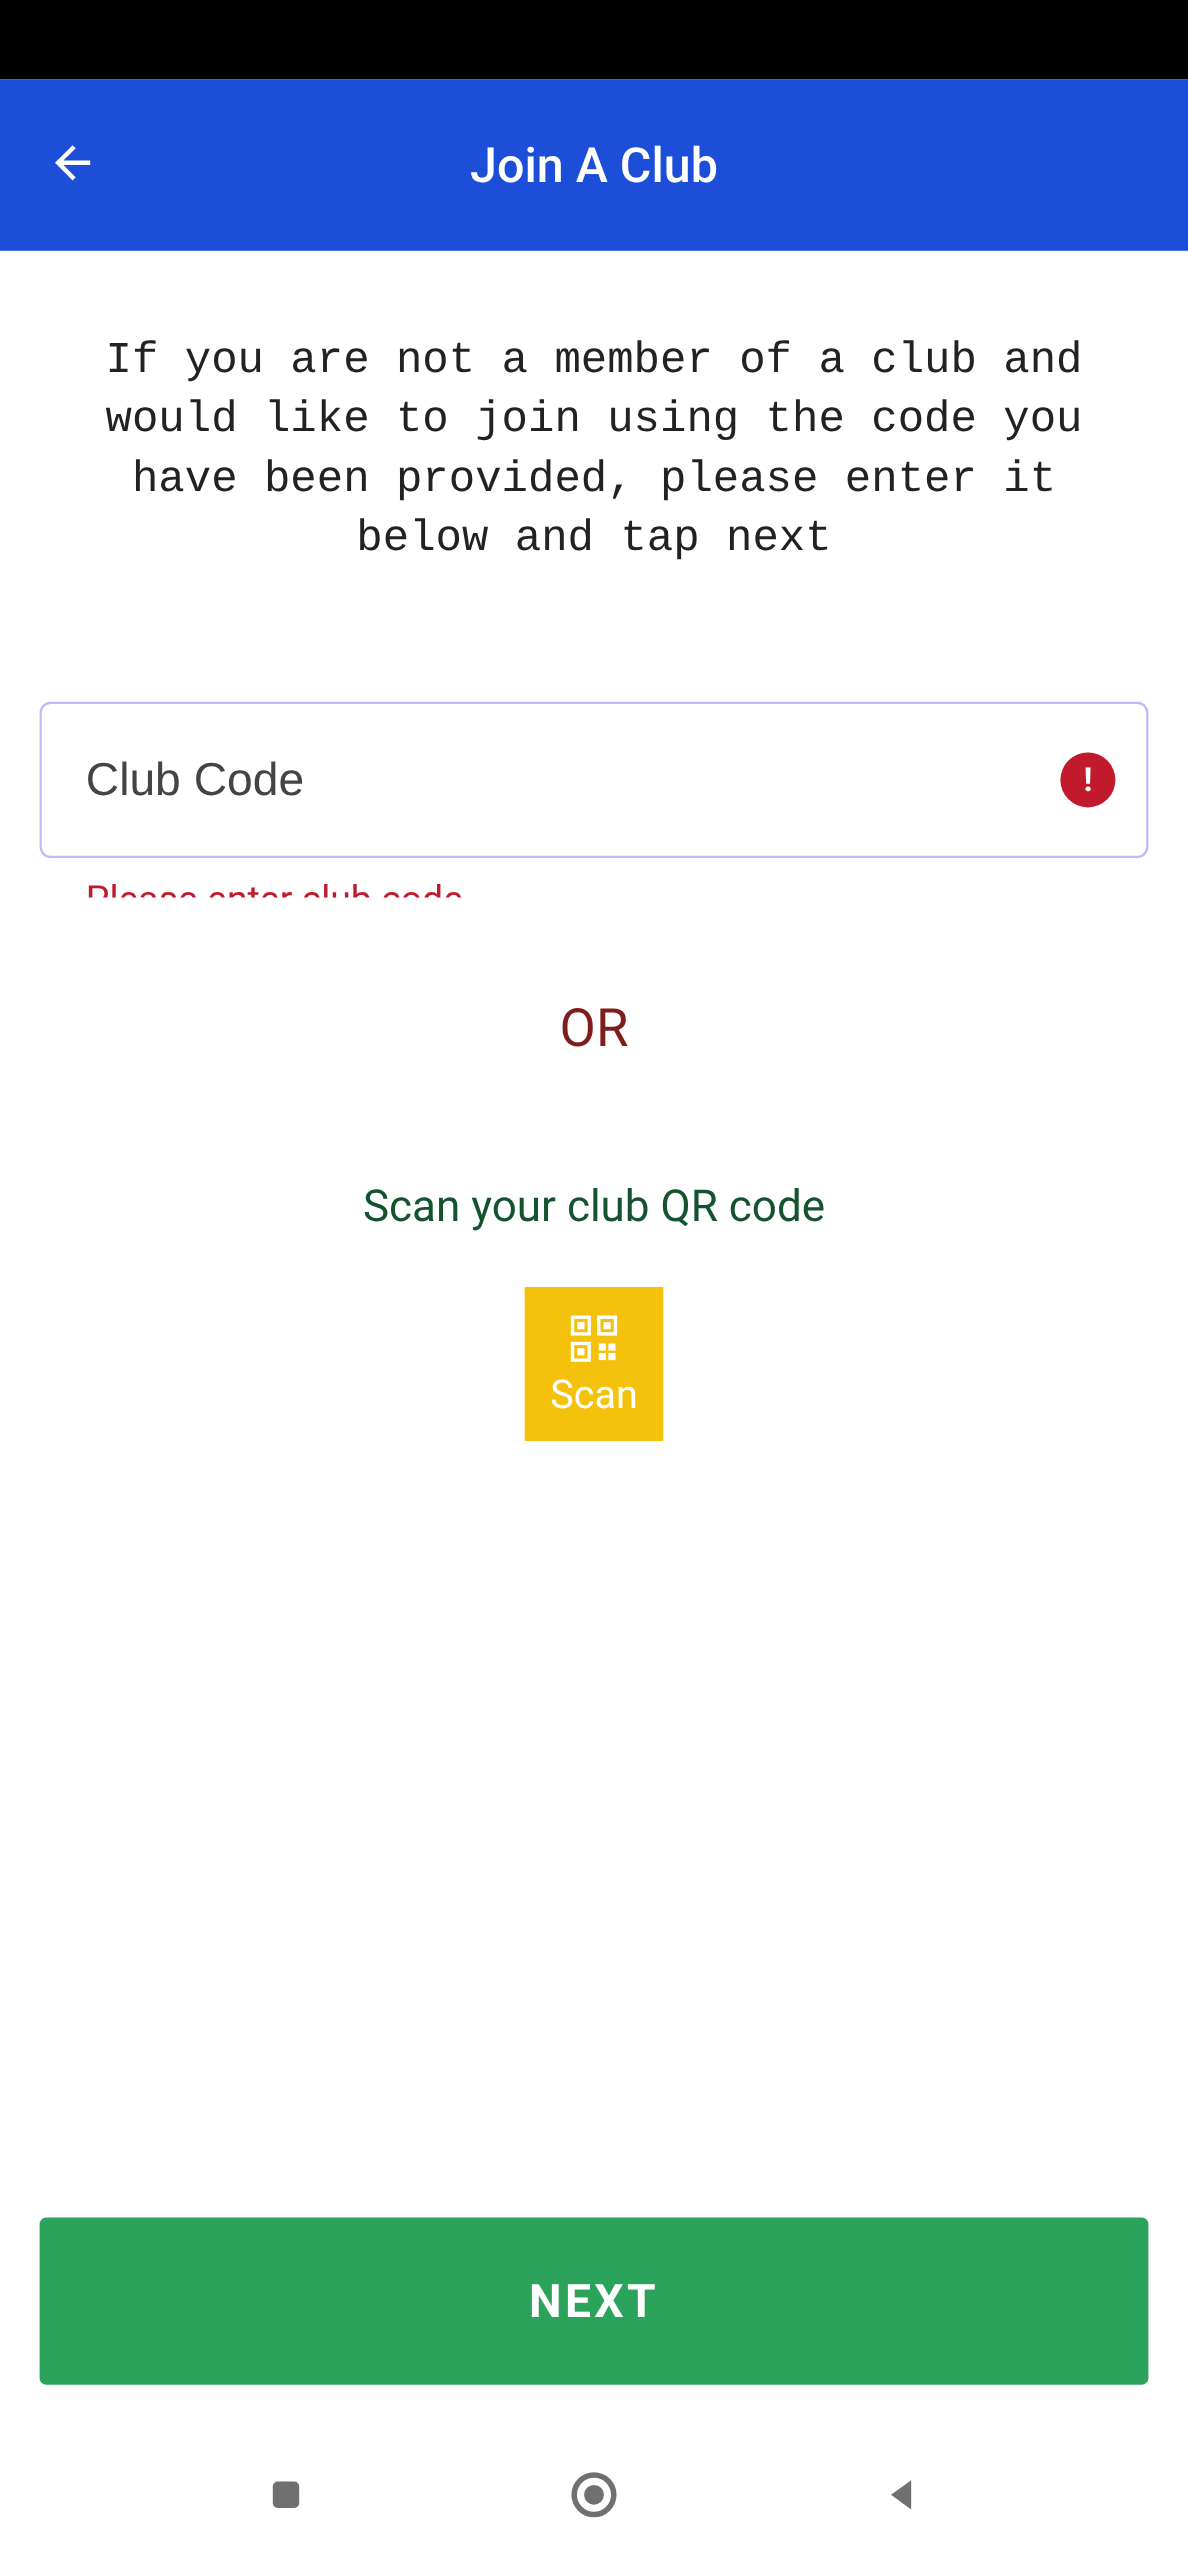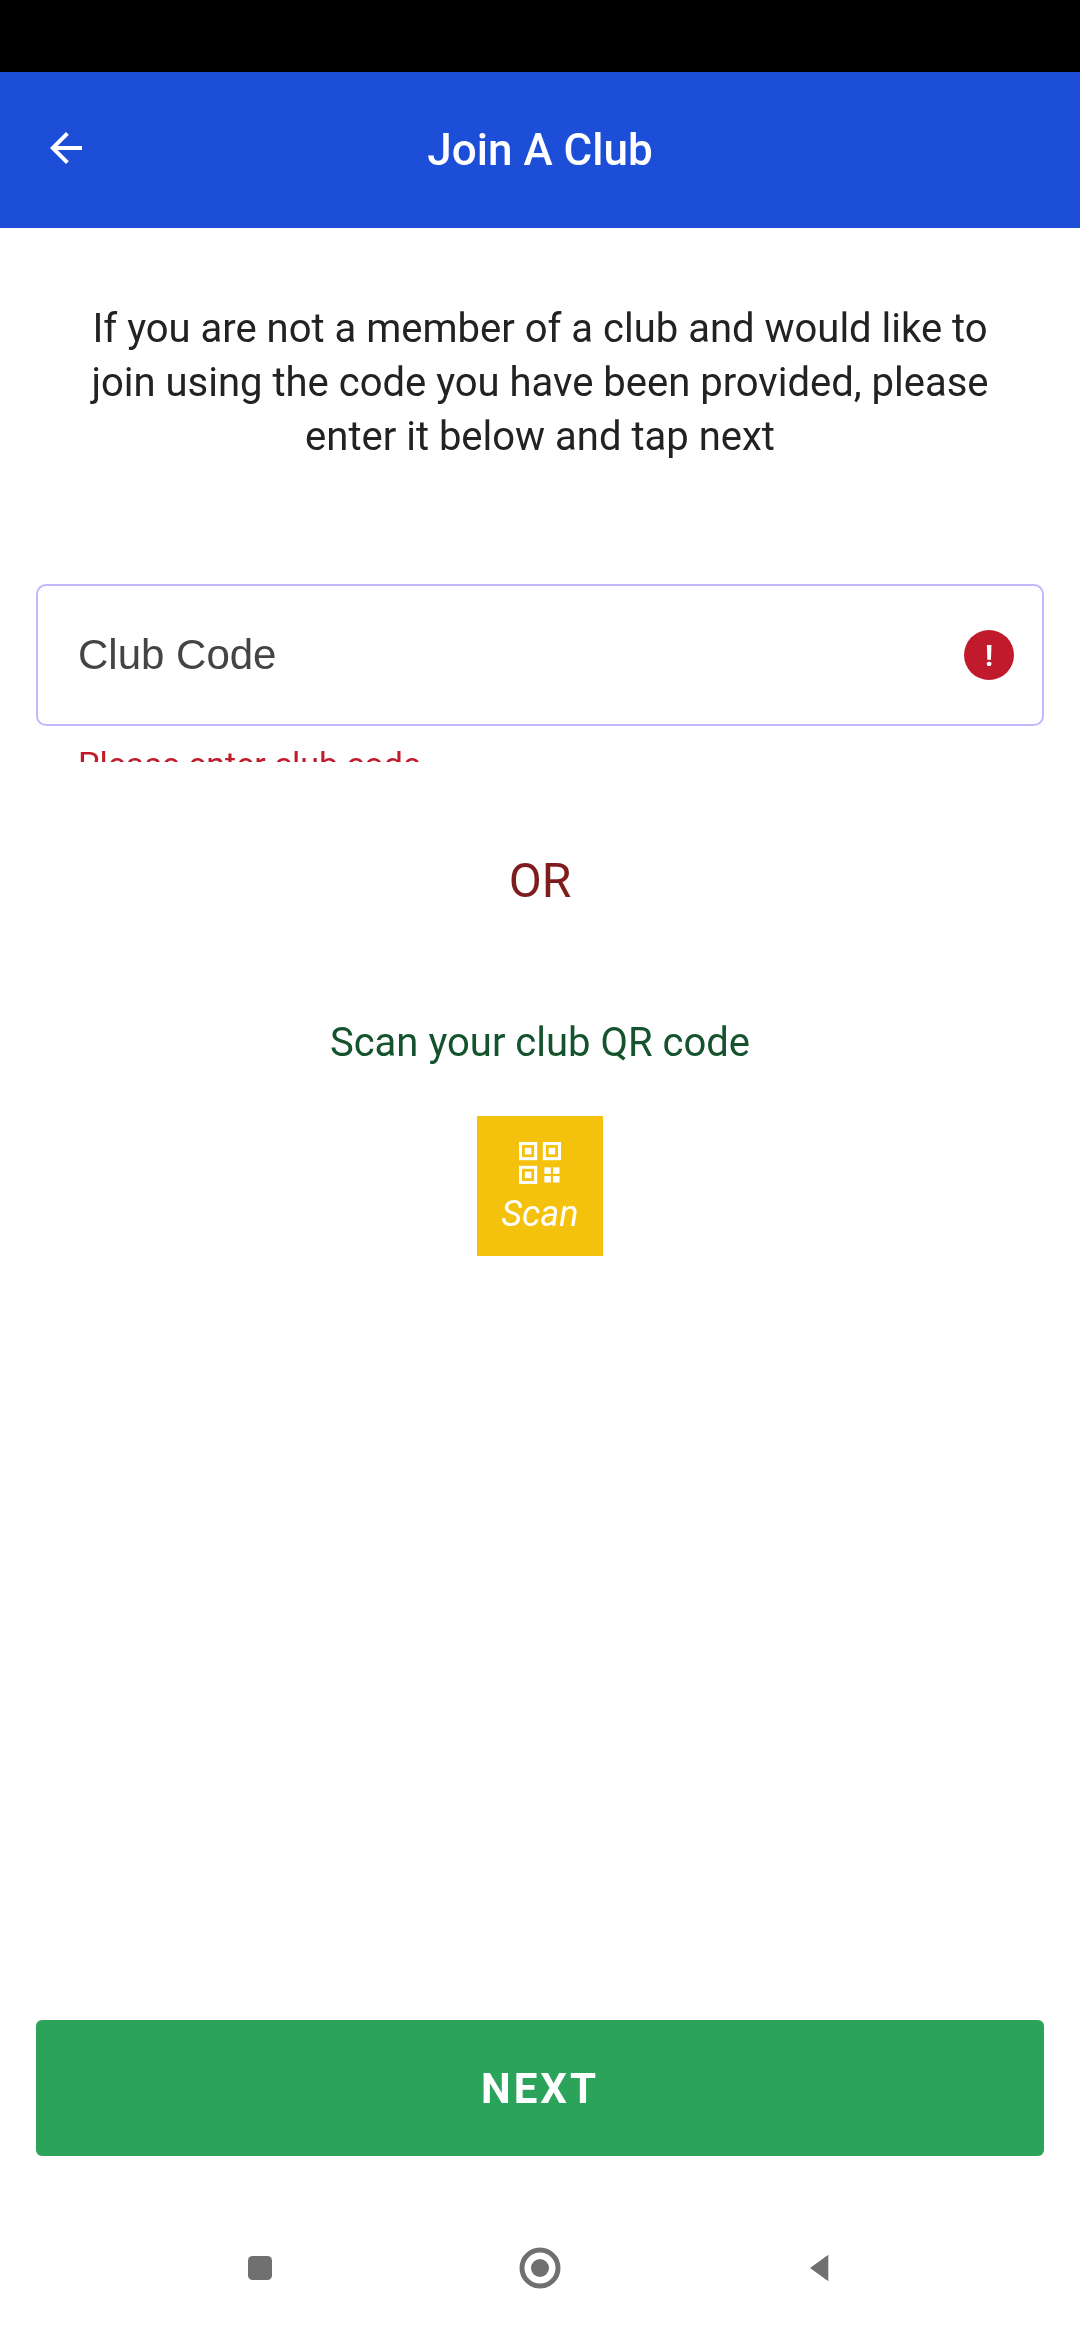--- a/index.html
+++ b/index.html
@@ -45,20 +45,21 @@
     flex-direction: column;
     height: calc(2340px - 72px - 156px - 144px);
   }
   .instructions {
     text-align: center;
     font-size: 40px;
     color: #222;
     line-height: 1.35;
     margin-top: 74px;
     padding: 0 20px;
+    font-family: Liberation Mono, monospace;
   }
   .input-wrap {
     margin-top: 120px;
     border: 2px solid #c4b5fd;
     border-radius: 10px;
     height: 142px;
     display: flex;
     align-items: center;
     padding: 0 28px 0 40px;
     position: relative;
@@ -103,21 +104,20 @@
   .scan-prompt {
     text-align: center;
     font-size: 40px;
     color: #14532d;
     margin-top: 110px;
   }
   .scan-btn-wrap {
     display: flex;
     justify-content: center;
     margin-top: 50px;
-    font-style: italic;
   }
   .scan-btn {
     background: #f4c20d;
     width: 126px;
     height: 140px;
     display: flex;
     flex-direction: column;
     align-items: center;
     justify-content: center;
     cursor: pointer;
@@ -137,26 +137,26 @@
     font-weight: 400;
   }
   .spacer { flex: 1; }
   .next-btn {
     background: #2ba35b;
     color: #fff;
     font-size: 42px;
     font-weight: 700;
     letter-spacing: 3px;
     text-align: center;
-    height: 136px;
+    height: 152px;
     display: flex;
     align-items: center;
     justify-content: center;
     border-radius: 6px;
-    margin-bottom: 40px;
+    margin-bottom: 28px;
     cursor: pointer;
   }
   .nav-bar {
     height: 144px;
     background: #fff;
     display: flex;
     align-items: center;
     justify-content: space-around;
     padding: 0 120px;
   }

